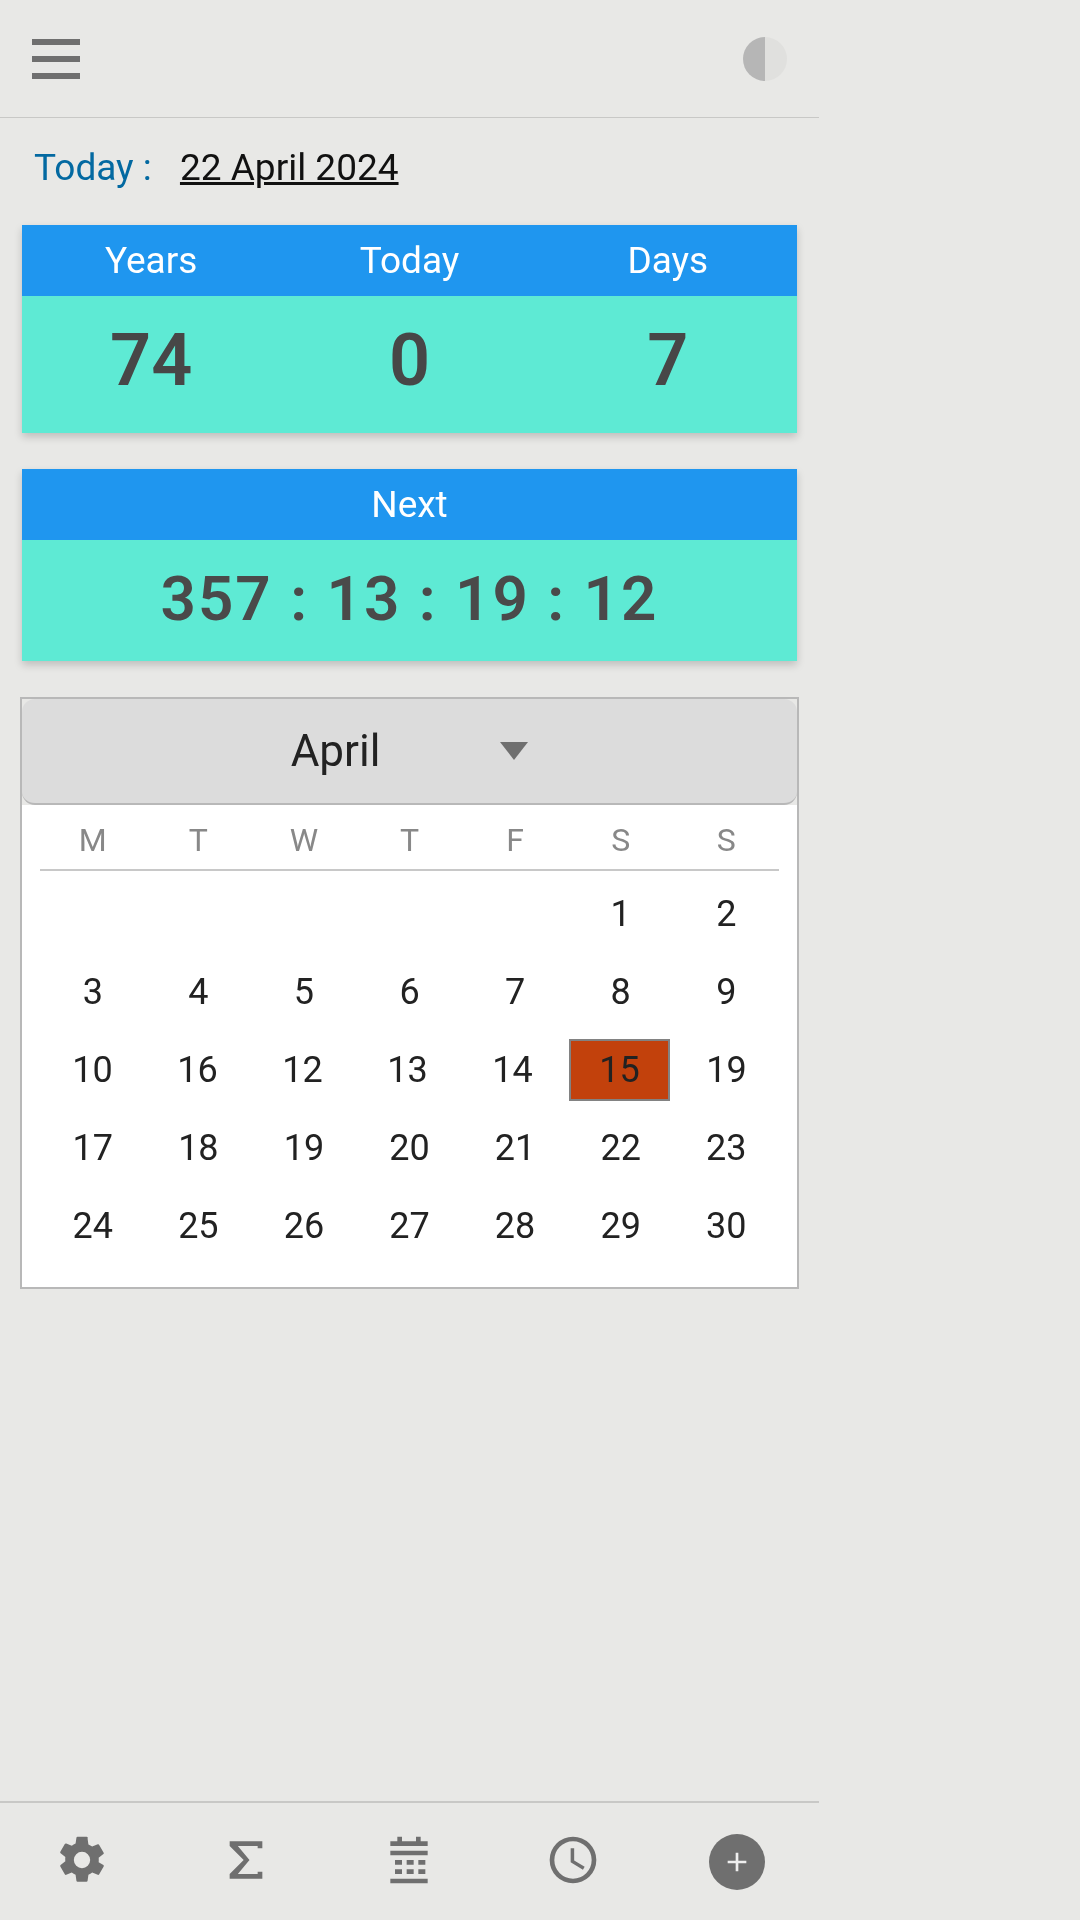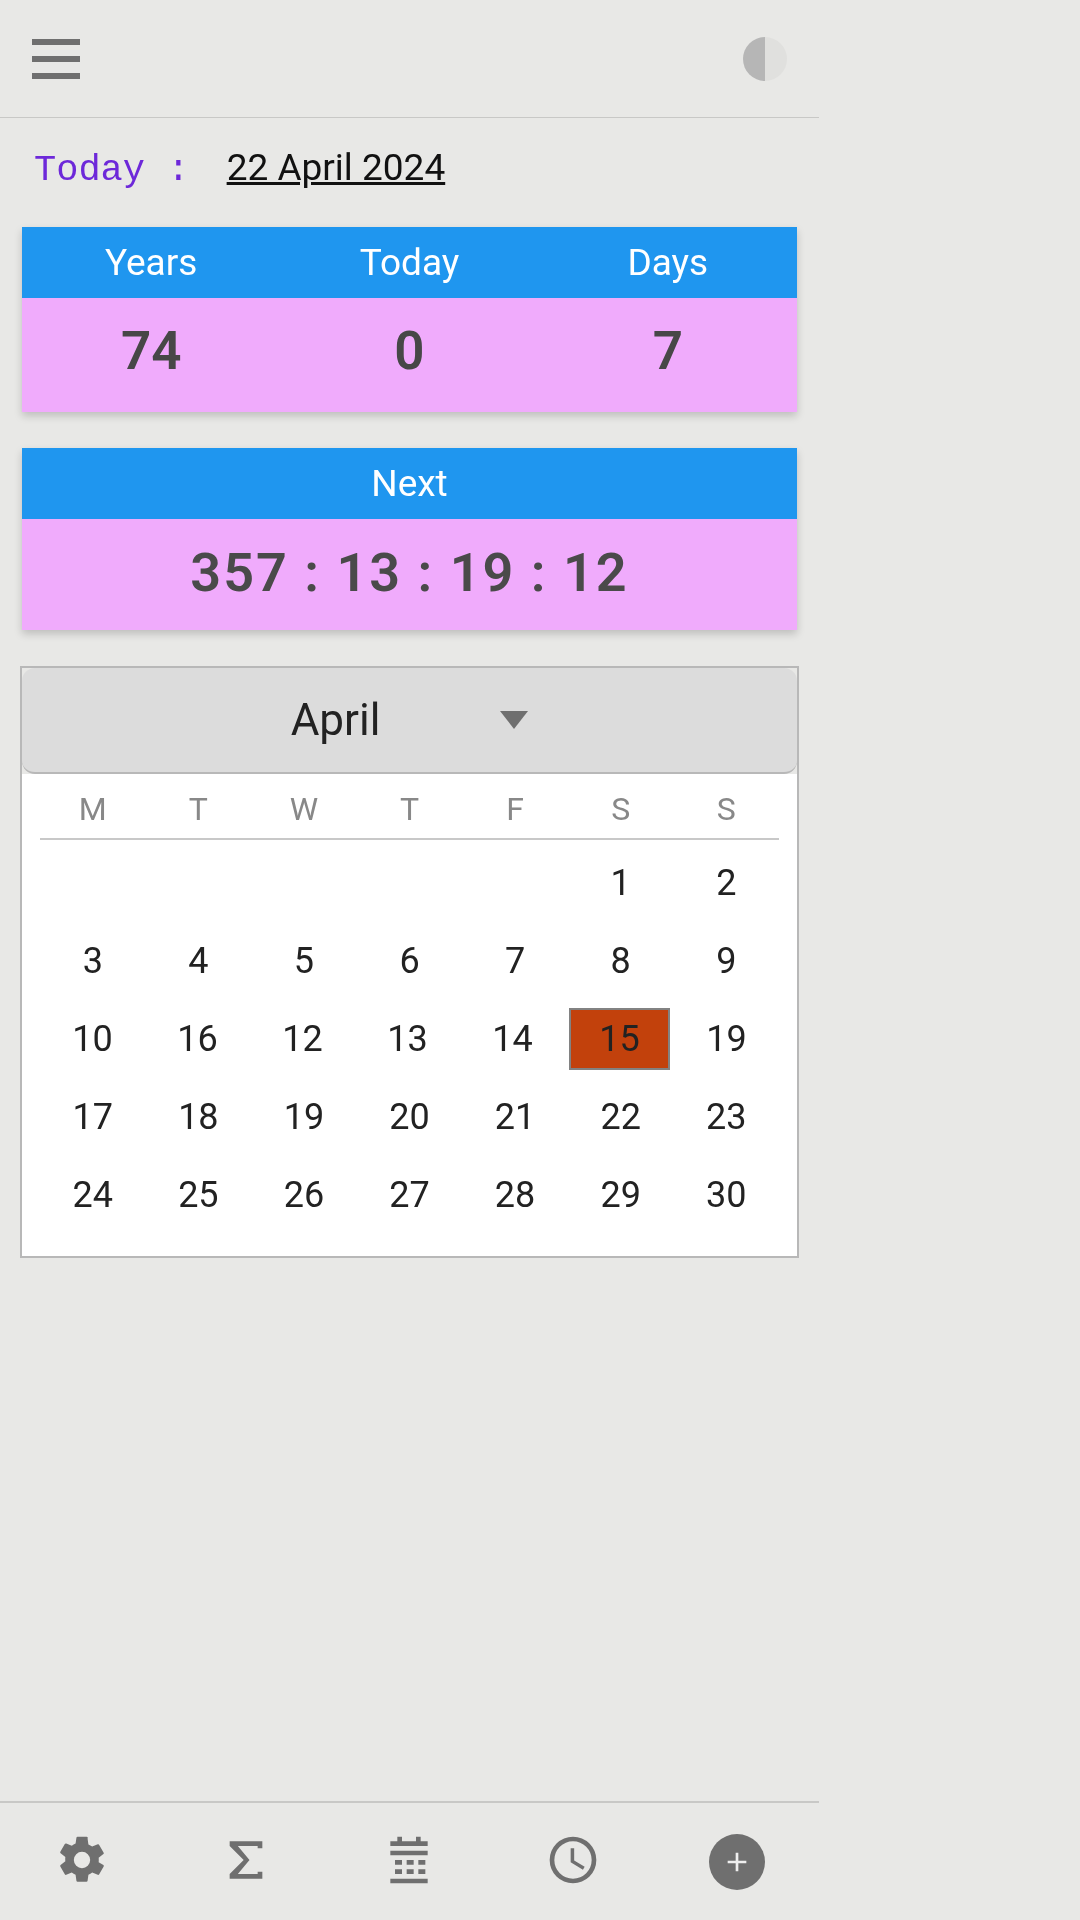--- a/index.html
+++ b/index.html
@@ -23,42 +23,42 @@
 .menu-icon { width: 48px; height: 40px; display: flex; flex-direction: column; justify-content: space-between; }
 .menu-icon span { display: block; height: 6px; background: #6f6f6f; }
 .theme-icon { width: 44px; height: 44px; border-radius: 50%; background: linear-gradient(90deg,#b6b6b6 0% 50%, #e0e0de 50% 100%); }
 
 
 .today-line {
   padding: 28px 34px 18px;
   font-size: 37px;
   color: #555;
 }
-.today-line .label { color: #6d28d9; margin-right: 28px; font-family: Liberation Mono, monospace; }
+.today-line .label { color: #0369a1; margin-right: 19px; }
 .today-line .date { color: #111; text-decoration: underline; }
 
 
 .card {
   margin: 18px 22px 36px;
-  background: #f0abfc;
+  background: #5eead4;
   box-shadow: 0 4px 8px rgba(0,0,0,0.18);
 }
 .card-header {
   background: #1f96ef;
   color: #fff;
   font-size: 37px;
   text-align: center;
   padding: 14px 0;
 }
 .ymd-header { display: flex; }
 .ymd-header > div { flex: 1; text-align: center; font-size: 37px; color: #fff; }
 .ymd-body { display: flex; }
-.ymd-body > div { flex: 1; text-align: center; font-size: 53px; font-weight: 600; color: #474747; padding: 22px 0 30px; }
-
-.countdown-body { text-align: center; font-size: 54px; font-weight: 600; color: #4a4a4a; padding: 22px 0 26px; letter-spacing: 2px; }
+.ymd-body > div { flex: 1; text-align: center; font-size: 72px; font-weight: 600; color: #474747; padding: 22px 0 30px; }
+
+.countdown-body { text-align: center; font-size: 62px; font-weight: 600; color: #4a4a4a; padding: 22px 0 26px; letter-spacing: 2px; }
 
 
 .calendar {
   margin: 36px 20px 0;
   border: 2px solid #b8b8b8;
 }
 .cal-selects {
   display: flex;
   background: #dcdcdc;
   border-bottom: 2px solid #b8b8b8;

